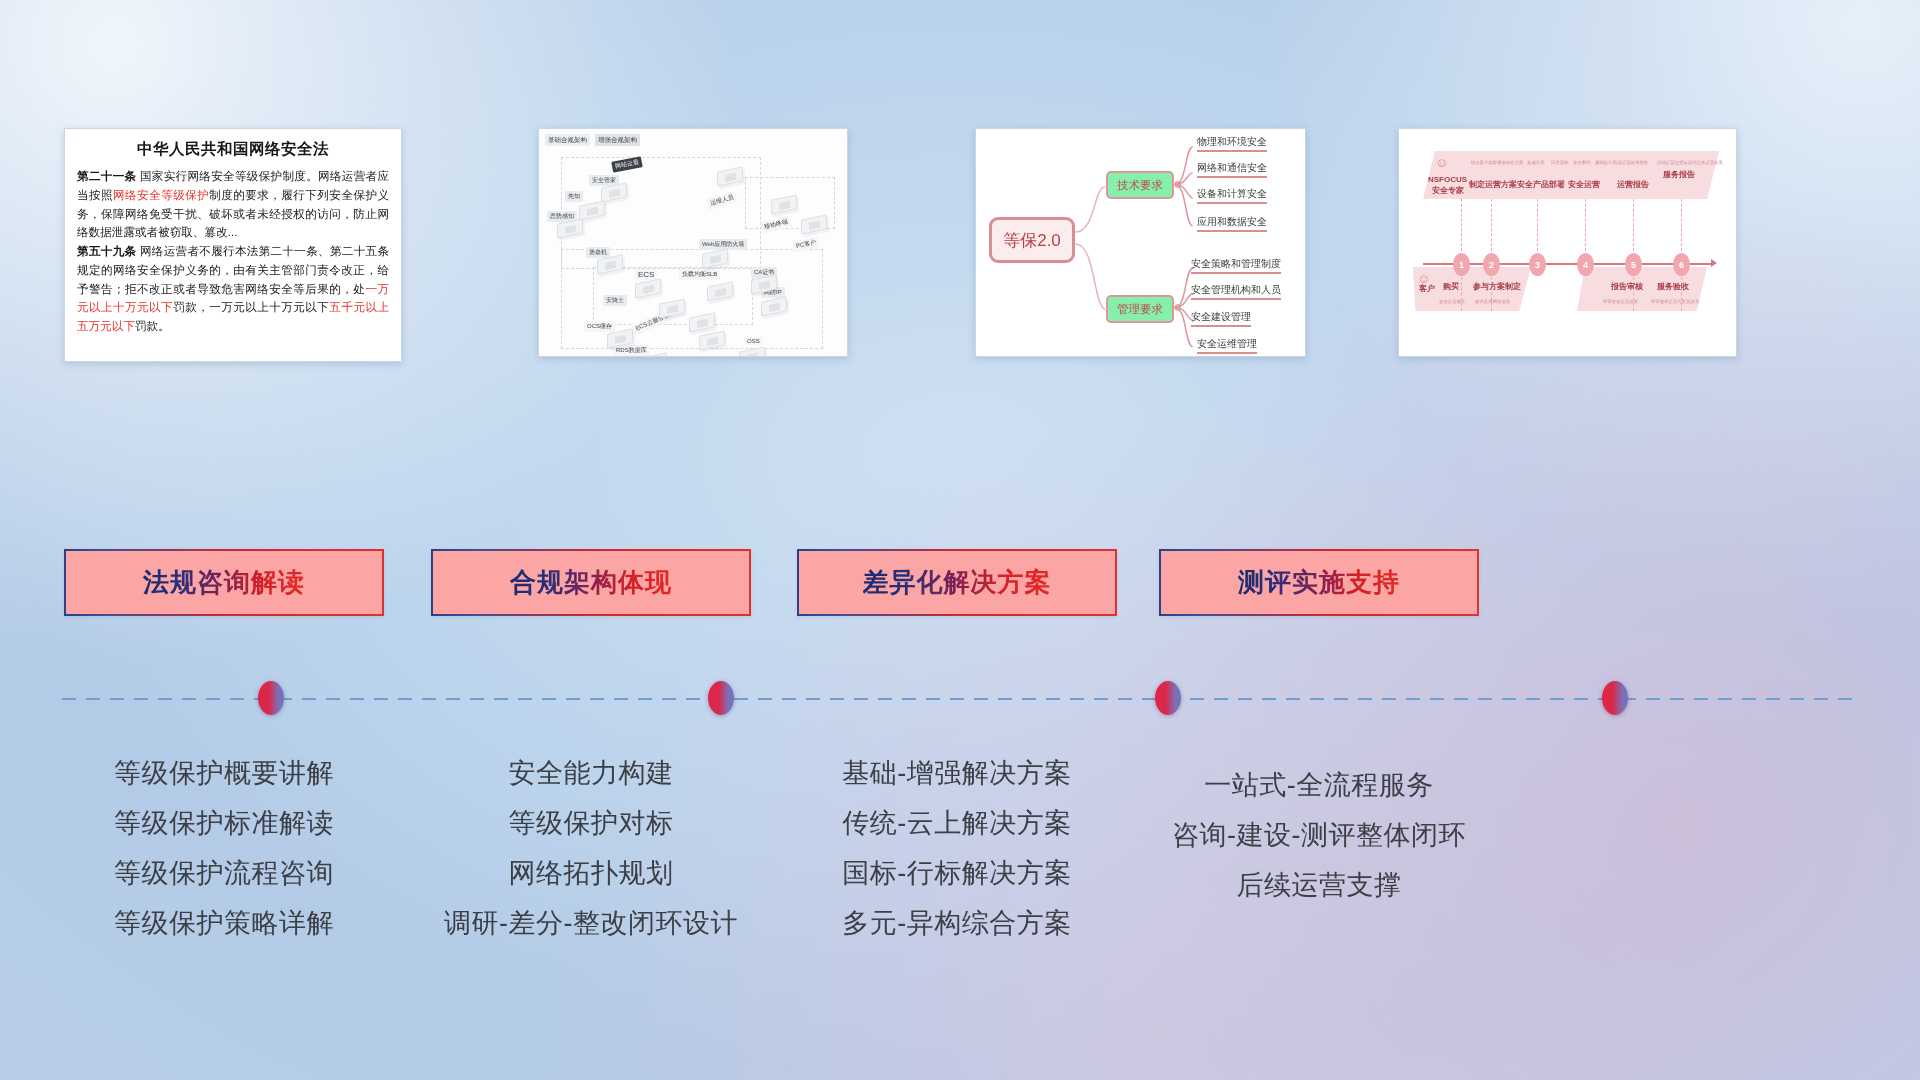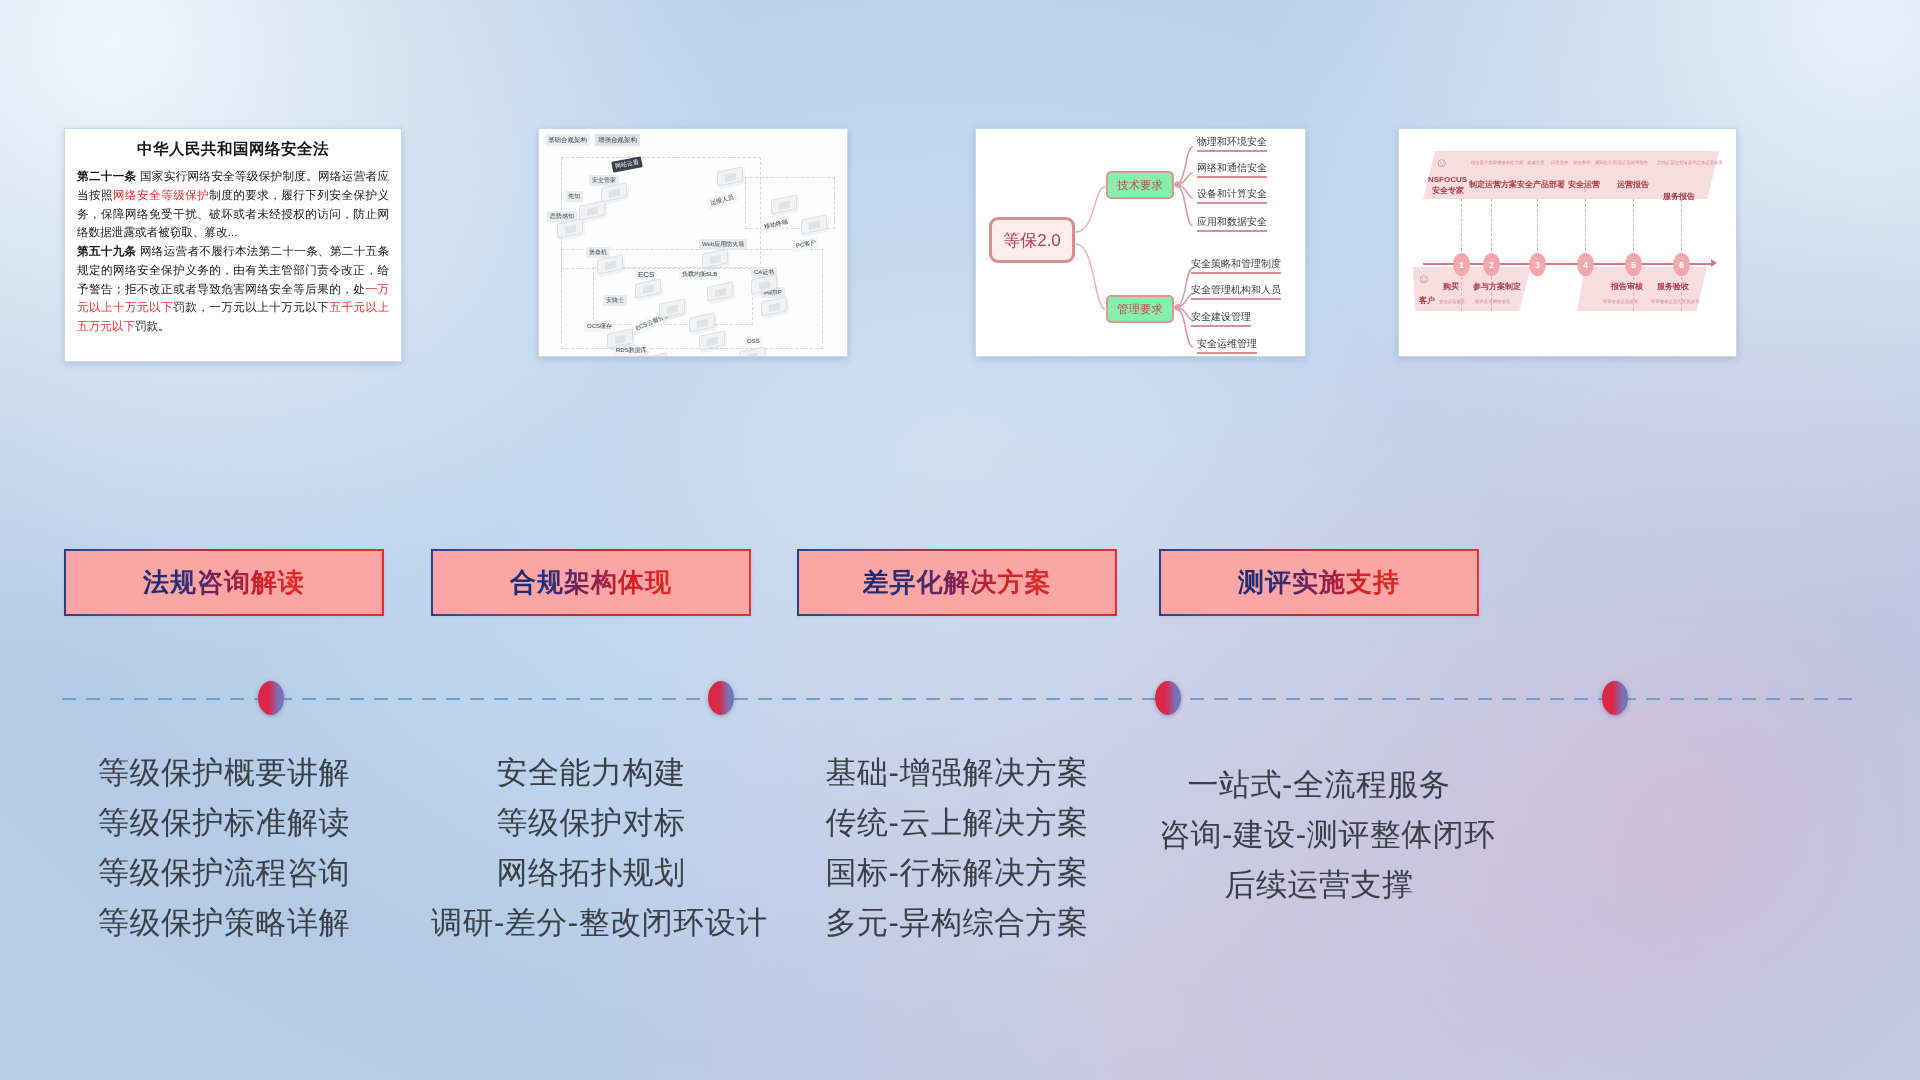--- a/index.html
+++ b/index.html
@@ -118,21 +118,21 @@
   .dot{
     position:absolute; top:681px; width:26px; height:34px; border-radius:50%;
     background:linear-gradient(90deg,#e02545 0%,#d8294b 42%,#7d6fb5 78%,#6e74bd 100%);
     box-shadow:0 1px 4px rgba(60,40,110,.35);
   }
   .dot.d1{ left:258px; } .dot.d2{ left:708px; }
   .dot.d3{ left:1155px;} .dot.d4{ left:1602px;}
 
   
   .list{ position:absolute; top:748px; text-align:center; color:#3c4046; }
-  .list div{ font-size:31px; line-height:50px; letter-spacing:.5px; white-space:nowrap; }
+  .list div{ font-size:27px; line-height:50px; letter-spacing:.5px; white-space:nowrap; }
   .list.l1{ left:64px;   width:320px; }
   .list.l2{ left:431px;  width:320px; }
   .list.l3{ left:797px;  width:320px; }
   .list.l4{ left:1159px; width:320px; top:760px; }
 </style>
 </head>
 <body>
 
 <div class="cards">
 
@@ -250,21 +250,21 @@
 
       <div class="lbl tiny" style="left:72px;top:31px;">结合客户实际需要制定方案</div>
       <div class="lbl big" style="left:70px;top:50px;">制定运营方案</div>
       <div class="lbl tiny" style="left:128px;top:31px;">实施方案</div>
       <div class="lbl big" style="left:118px;top:50px;">安全产品部署</div>
       <div class="lbl tiny" style="left:152px;top:31px;">日常巡检、安全事件、漏洞处置</div>
       <div class="lbl big" style="left:169px;top:50px;">安全运营</div>
       <div class="lbl tiny" style="left:214px;top:31px;">阶段运营效果报告</div>
       <div class="lbl big" style="left:218px;top:50px;">运营报告</div>
       <div class="lbl tiny" style="left:258px;top:31px;">总结运营过程情况并总体运营效果</div>
-      <div class="lbl big" style="left:264px;top:62px;font-family:Liberation Mono, monospace;">服务报告</div>
+      <div class="lbl big" style="left:264px;top:40px;font-family:Liberation Mono, monospace;">服务报告</div>
 
       <div class="vdash" style="left:62px;top:70px;height:52px;"></div>
       <div class="vdash" style="left:92px;top:70px;height:52px;"></div>
       <div class="vdash" style="left:138px;top:70px;height:52px;"></div>
       <div class="vdash" style="left:186px;top:70px;height:52px;"></div>
       <div class="vdash" style="left:234px;top:70px;height:52px;"></div>
       <div class="vdash" style="left:282px;top:70px;height:52px;"></div>
 
       <div class="axis"></div>
       <div class="arrow"></div>
@@ -275,21 +275,21 @@
       <div class="num" style="left:178px;">4</div>
       <div class="num" style="left:226px;">5</div>
       <div class="num" style="left:274px;">6</div>
 
       <div class="vdash" style="left:62px;top:148px;height:34px;"></div>
       <div class="vdash" style="left:92px;top:148px;height:34px;"></div>
       <div class="vdash" style="left:234px;top:148px;height:34px;"></div>
       <div class="vdash" style="left:282px;top:148px;height:34px;"></div>
 
       <div class="person" style="left:18px;top:142px;">☺</div>
-      <div class="lbl big" style="left:20px;top:166px;">客户</div>
+      <div class="lbl big" style="left:20px;top:154px;">客户</div>
 
       <div class="lbl big" style="left:44px;top:152px;">购买</div>
       <div class="lbl tiny" style="left:40px;top:170px;">安全运营服务</div>
       <div class="lbl big" style="left:74px;top:152px;">参与方案制定</div>
       <div class="lbl tiny" style="left:76px;top:170px;">提供基本网络信息</div>
       <div class="lbl big" style="left:212px;top:152px;">报告审核</div>
       <div class="lbl tiny" style="left:204px;top:170px;">评审安全运营效果</div>
       <div class="lbl big" style="left:258px;top:152px;">服务验收</div>
       <div class="lbl tiny" style="left:252px;top:170px;">评审整体运营方案及效果</div>
     </div>

